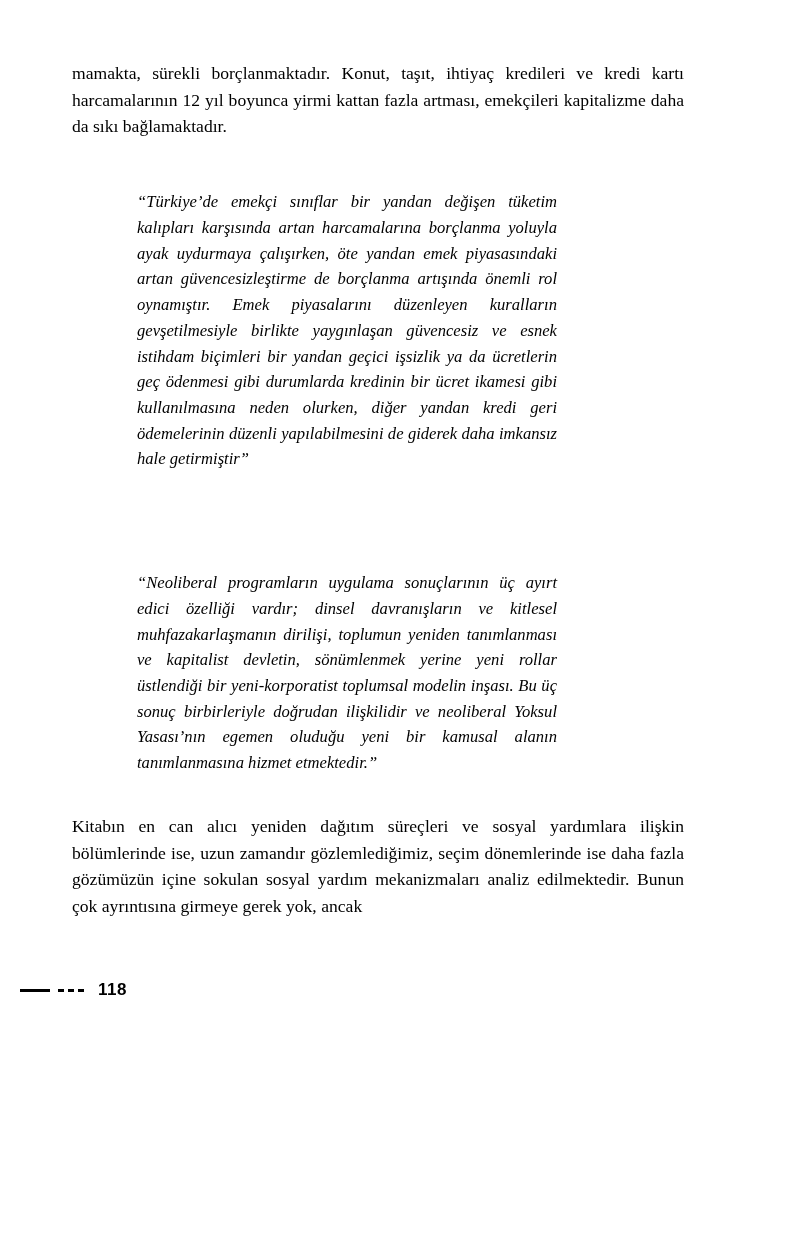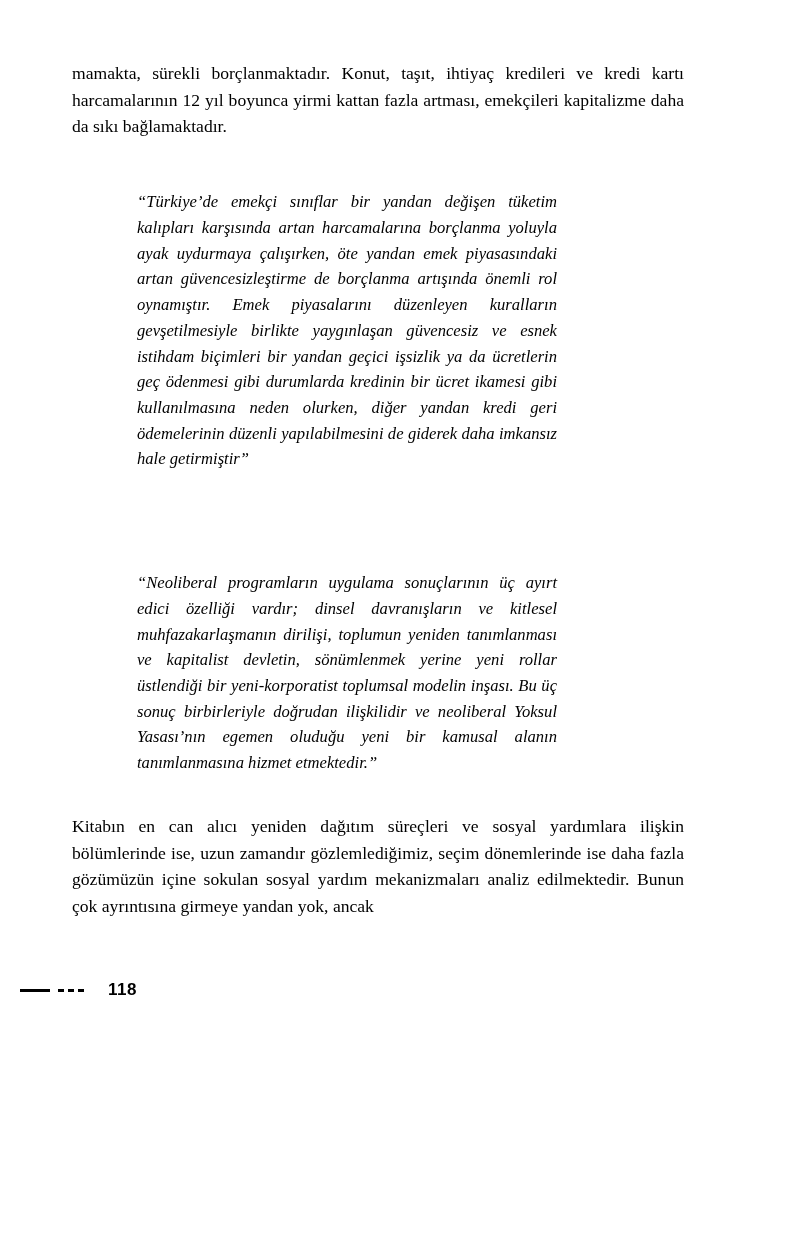--- a/index.html
+++ b/index.html
@@ -76,21 +76,21 @@
     display: block;
     width: 6px;
     height: 3px;
     background: #000;
   }
   .page-number {
     font-family: "Liberation Sans", sans-serif;
     font-weight: bold;
     font-size: 17px;
     letter-spacing: 0.5px;
-    margin-left: 16px;
+    margin-left: 6px;
   }
 </style>
 </head>
 <body>
 
 <div class="page">
 
   <div class="content">
 
     <p class="body-para">mamakta, sürekli borçlanmaktadır. Konut, taşıt, ihtiyaç  kredileri ve kredi kartı harcamalarının 12 yıl boyunca yirmi kattan fazla artması, emekçileri kapitalizme daha da sıkı bağlamaktadır.</p>
@@ -106,21 +106,21 @@
 
     <div class="spacer-xl"></div>
 
     <div class="quote-block">
       <p>“Neoliberal programların uygulama sonuçlarının üç ayırt edici özelliği vardır; dinsel davranışların ve kitlesel muhfazakarlaşmanın dirilişi, toplumun yeniden tanımlanması ve kapitalist devletin, sönümlenmek yerine yeni rollar üstlendiği bir yeni-korporatist toplumsal modelin inşası. Bu üç sonuç birbirleriyle doğrudan ilişkilidir ve neoliberal Yoksul Yasası’nın egemen oluduğu yeni bir kamusal alanın tanımlanmasına hizmet etmektedir.”</p>
       <div class="quote-spacer-sm"></div>
     </div>
 
     <div class="spacer-sm"></div>
 
-    <p class="body-para">Kitabın en can alıcı yeniden dağıtım süreçleri ve sosyal yardımlara ilişkin bölümlerinde ise, uzun zamandır gözlemlediğimiz, seçim dönemlerinde ise daha fazla gözümüzün içine sokulan sosyal yardım mekanizmaları analiz edilmektedir. Bunun çok ayrıntısına girmeye yandan yok, ancak</p>
+    <p class="body-para">Kitabın en can alıcı yeniden dağıtım süreçleri ve sosyal yardımlara ilişkin bölümlerinde ise, uzun zamandır gözlemlediğimiz, seçim dönemlerinde ise daha fazla gözümüzün içine sokulan sosyal yardım mekanizmaları analiz edilmektedir. Bunun çok ayrıntısına girmeye gerek yok, ancak</p>
 
   </div>
 
   <div class="footer">
     <div class="rule-solid"></div>
     <div class="rule-dots">
       <i></i>
         <i></i>
         <i></i>
     </div>

